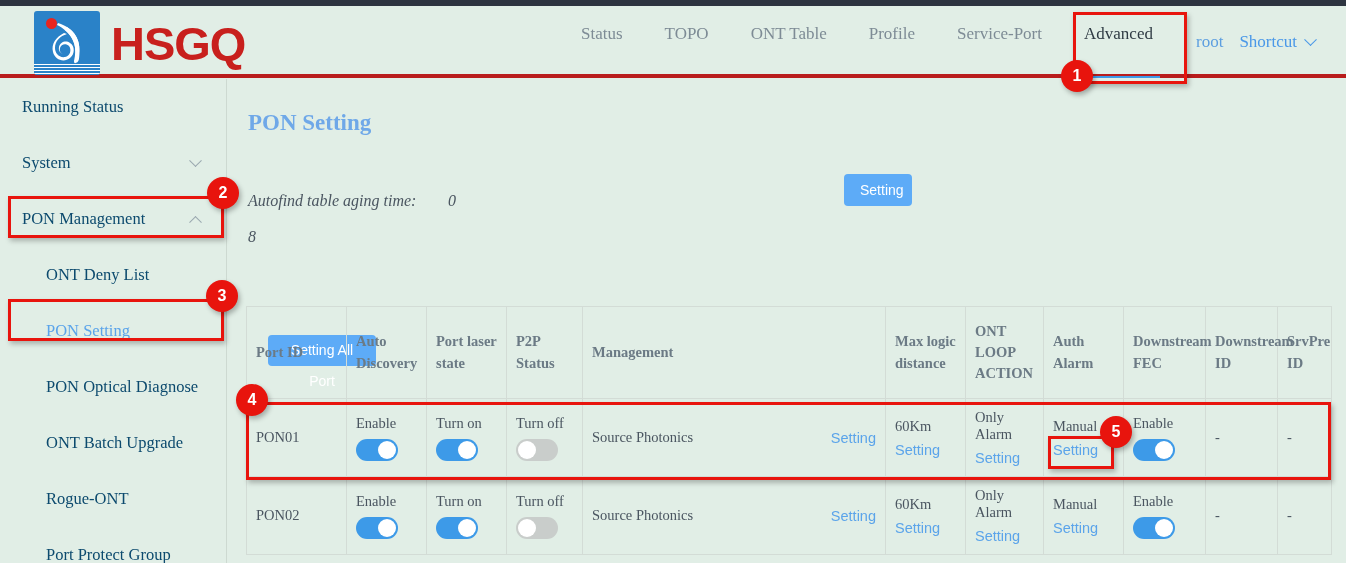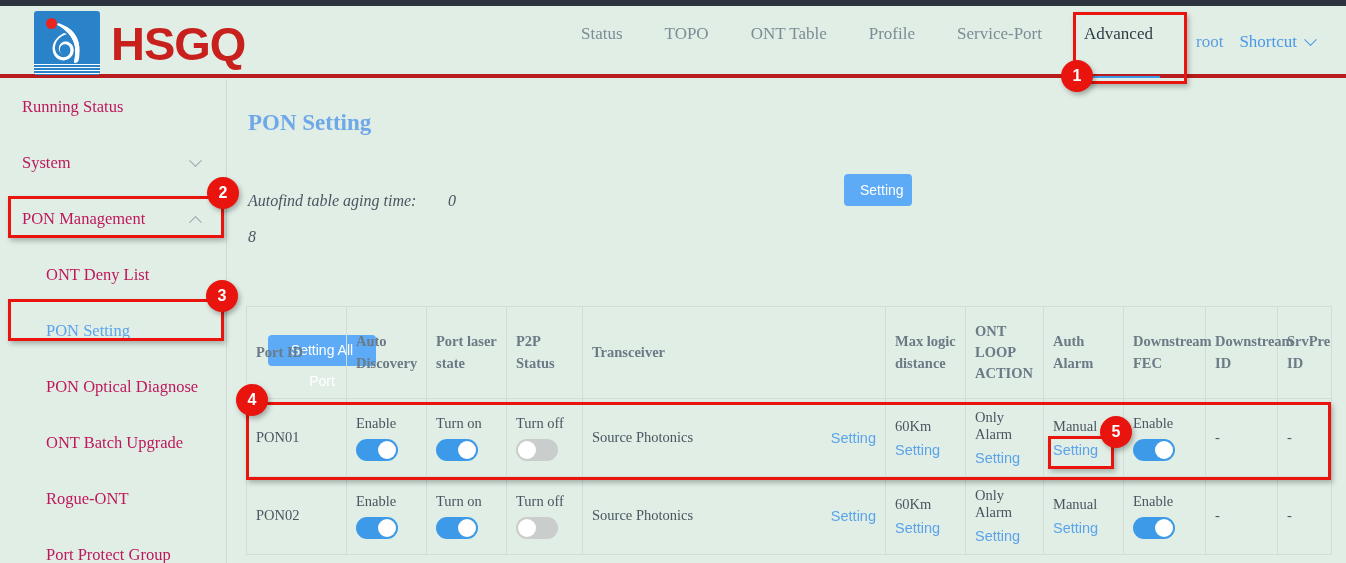--- a/index.html
+++ b/index.html
@@ -145,21 +145,21 @@
     height: 484px;
     background: #e1eee6;
     border-right: 1px solid #cdd9d1;
   }
   .side-item {
     height: 56px;
     display: flex;
     align-items: center;
     padding-left: 22px;
     font-size: 16.5px;
-    color: #be185d;
+    color: #0c4a6e;
     cursor: pointer;
     position: relative;
   }
   .side-item.sub { padding-left: 46px; }
   .side-item.active-link { color: #5ba4ea; }
   .side-caret {
     position: absolute;
     right: 26px;
     width: 9px; height: 9px;
     border-right: 1.5px solid #9aa8b0;
@@ -418,21 +418,21 @@
   </div>
 
   <div class="tbl-wrap">
     <table class="pon">
       <thead>
         <tr>
           <th class="c-port">Port ID</th>
           <th class="c-auto">Auto Discovery</th>
           <th class="c-laser">Port laser state</th>
           <th class="c-p2p">P2P Status</th>
-          <th class="c-trans">Transceiver</th>
+          <th class="c-trans">Management</th>
           <th class="c-maxd">Max logic distance</th>
           <th class="c-loop">ONT LOOP ACTION</th>
           <th class="c-auth">Auth Alarm</th>
           <th class="c-fec">Downstream FEC</th>
           <th class="c-line">Downstream ID</th>
           <th class="c-srv">SrvPre ID</th>
         </tr>
       </thead>
       <tbody>
 

